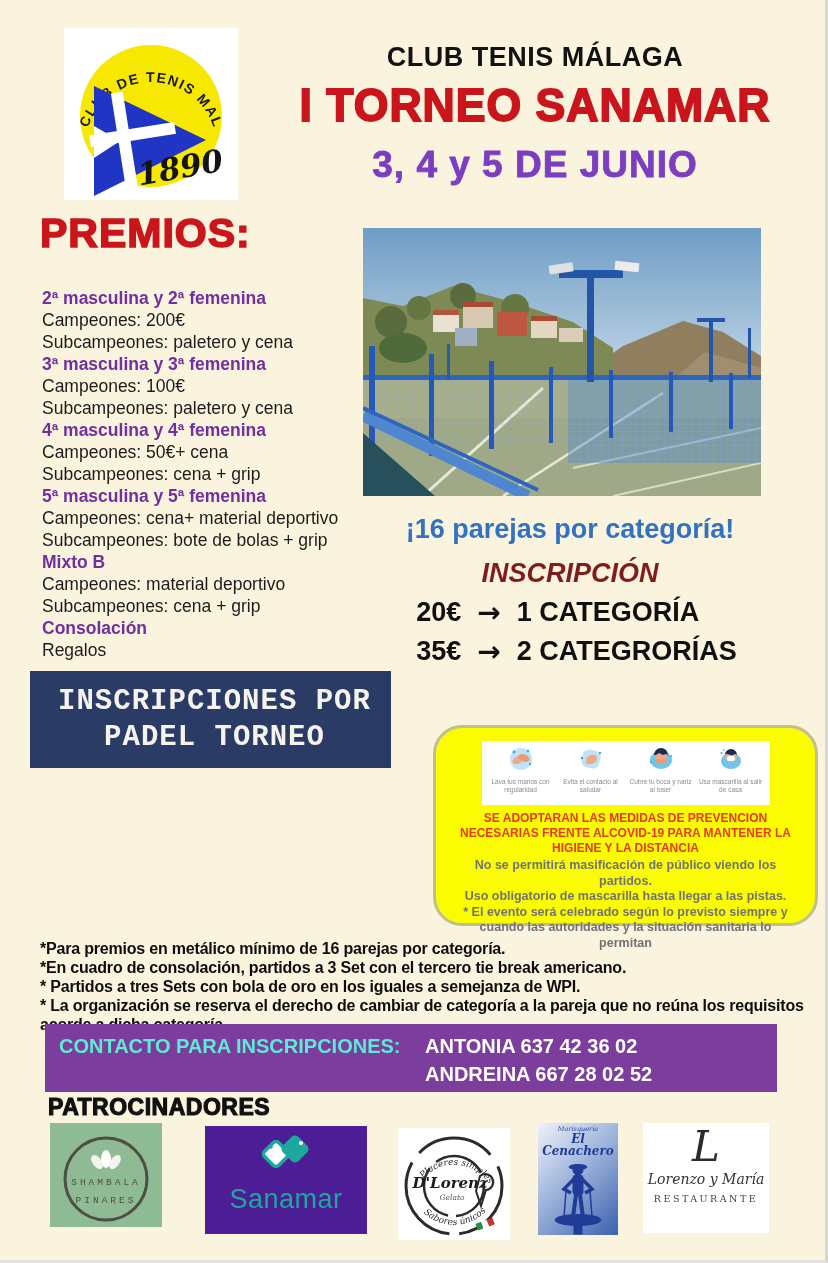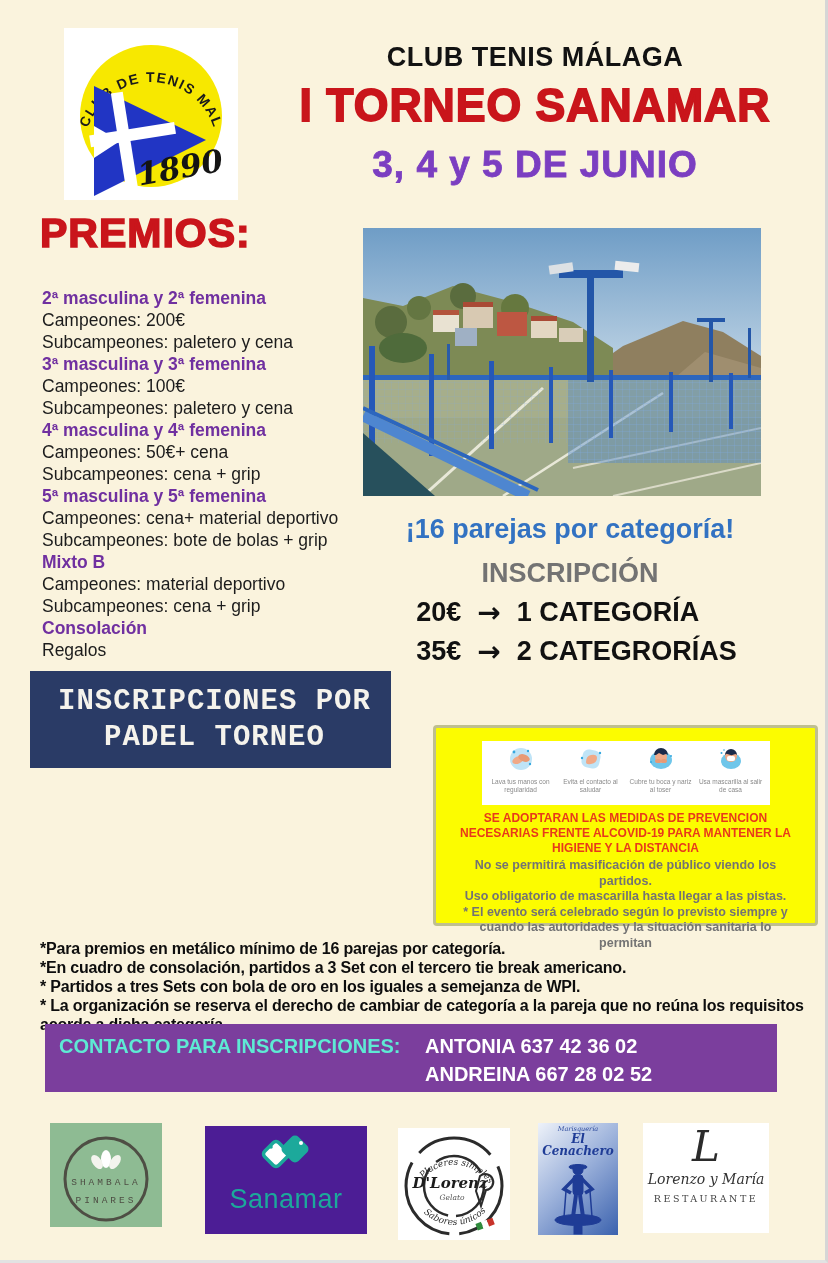--- a/index.html
+++ b/index.html
@@ -20,40 +20,40 @@
                    color:#C9151B;-webkit-text-stroke:1.6px #C9151B;letter-spacing:1px;}
   .premios-list{position:absolute;left:42px;top:287px;width:332px;}
   .prem-cat{color:#7030A0;font-weight:700;font-size:17.5px;line-height:22px;}
   .prem-line{color:#1c1c1c;font-size:17.5px;line-height:22px;}
   
   .photo{position:absolute;left:363px;top:228px;width:398px;height:268px;overflow:hidden;}
   
   .capacity-note{position:absolute;left:372px;top:514px;width:396px;text-align:center;
                  font-size:27px;font-weight:800;color:#3272C2;}
   .ins-block{position:absolute;left:372px;top:558px;width:396px;text-align:center;}
-  .ins-title{font-size:27px;font-weight:800;color:#737373;}
+  .ins-title{font-size:27px;font-weight:800;color:#7f1d1d;font-style:italic;}
   .ins-rows{display:inline-block;text-align:left;margin-top:4px;}
   .ins-row{display:flex;align-items:center;gap:16px;font-size:27px;font-weight:800;color:#111;line-height:39px;}
   .ins-price{min-width:58px;text-align:right;}
   .ins-arrow{font-family:"DejaVu Sans",sans-serif;font-size:28px;}
   
   .pm-box{position:absolute;left:30px;top:671px;width:353px;height:97px;background:#2A3B66;
           display:flex;flex-direction:column;justify-content:center;align-items:center;padding-left:8px;}
   .pm-line{font-family:"Liberation Mono",monospace;font-weight:700;font-size:29px;line-height:36px;
            color:#F5F3EC;letter-spacing:1px;white-space:nowrap;}
   .welcome-outer{position:absolute;left:95px;top:770px;width:278px;height:162px;
                  border:8px solid #24355F;box-sizing:border-box;background:#24355F;}
   .welcome-inner{width:100%;height:100%;border:5px solid #2F5DA8;box-sizing:border-box;
                  background:#FAF3DD;position:relative;padding:8px 0 0 16px;}
   .wp-title{font-size:25px;font-weight:900;color:#0d0d0d;letter-spacing:.2px;}
   .wp-line{font-size:20.5px;font-weight:800;color:#0d0d0d;line-height:28px;}
   .wp-icon{position:absolute;right:13px;bottom:12px;width:44px;height:60px;background:#ffffff;}
   
   .covid-box{position:absolute;left:433px;top:725px;width:385px;height:201px;background:#FCFC00;
-             border:3px solid #BFBF8F;border-radius:4px;box-sizing:border-box;text-align:center;}
+             border:3px solid #BFBF8F;border-radius:29px;box-sizing:border-box;text-align:center;}
   .covid-strip{width:288px;height:64px;background:#ffffff;margin:13px auto 6px;display:flex;
                align-items:flex-start;justify-content:space-around;padding:5px 4px 0;box-sizing:border-box;}
   .cv-cell{width:64px;}
   .cv-caption{font-size:6.5px;line-height:7.5px;color:#8a8a8a;margin-top:2px;}
   .covid-warning{width:364px;margin:4px auto 2px;font-size:12px;line-height:15px;font-weight:800;color:#E83A1A;}
   .covid-rules{width:342px;margin:0 auto;font-size:12.5px;line-height:15.5px;font-weight:800;color:#737373;}
   
   .footnotes{position:absolute;left:40px;top:939px;width:786px;font-size:16px;font-weight:700;
              color:#0d0d0d;line-height:19px;letter-spacing:-.2px;}
   
@@ -272,20 +272,21 @@
   </div>
 
   <div class="contact-bar">
     <div class="contact-label">CONTACTO PARA INSCRIPCIONES:</div>
     <div class="contact-phones">
       <div>ANTONIA 637 42 36 02</div>
       <div>ANDREINA 667 28 02 52</div>
     </div>
   </div>
 
+  <div class="sponsors-heading">PATROCINADORES</div>
 
   <div class="sp-box sp-shambala">
     <svg width="112" height="112" viewBox="0 0 112 112">
       <circle cx="56" cy="56" r="41" fill="none" stroke="#4E4E44" stroke-width="3"></circle>
       <g>
         <ellipse cx="56" cy="36" rx="5" ry="9" fill="#ffffff"></ellipse>
         <ellipse cx="47" cy="39" rx="4.5" ry="8" fill="#f4f4ee" transform="rotate(-35 47 39)"></ellipse>
         <ellipse cx="65" cy="39" rx="4.5" ry="8" fill="#f4f4ee" transform="rotate(35 65 39)"></ellipse>
       </g>
       <text x="56" y="62" text-anchor="middle" font-family="Liberation Mono, monospace" font-size="9.5" letter-spacing="3" fill="#4E4E44">SHAMBALA</text>

